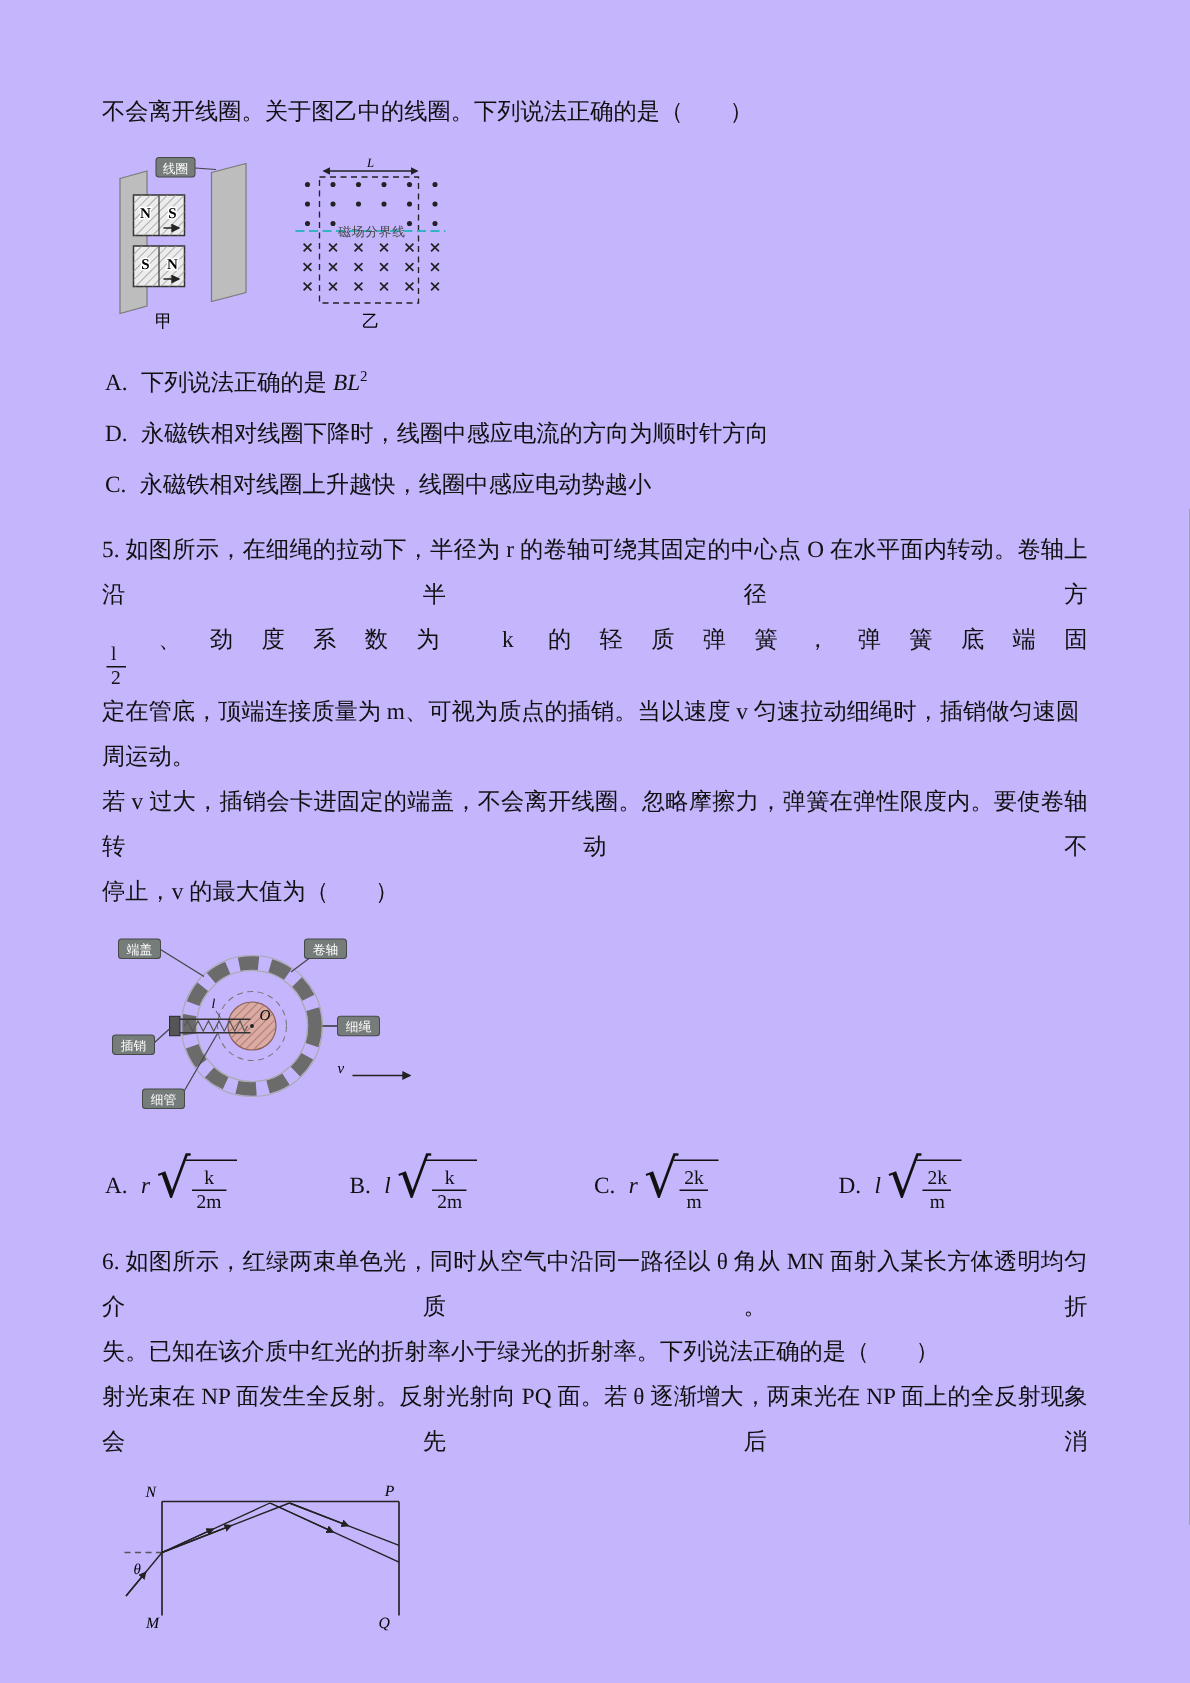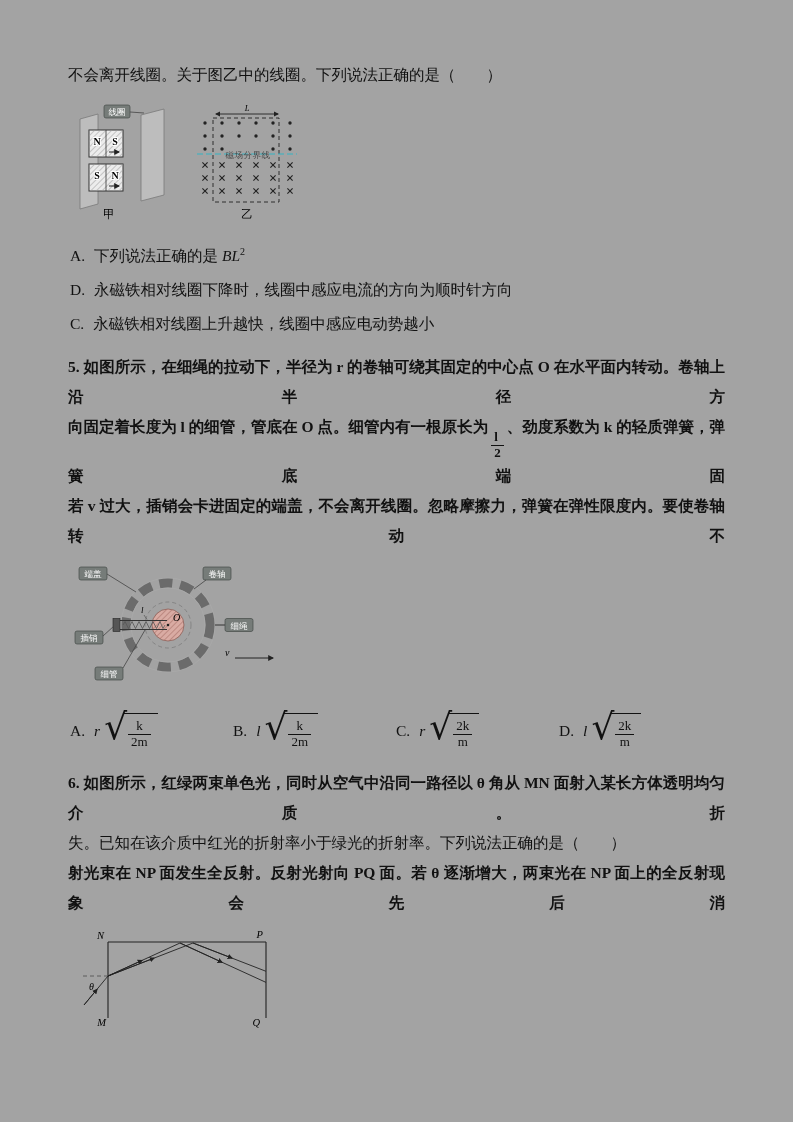--- a/index.html
+++ b/index.html
@@ -1,23 +1,23 @@
 <!DOCTYPE html>
 <html><head>
 <meta charset="utf-8">
 <style>
   html,body{margin:0;padding:0;background:#888;}
   .page{
-    width:793px;height:1122px;margin:0 auto;background:#a3a3a3;box-sizing:border-box;
+    width:793px;height:1122px;margin:0 auto;background:#c4b5fd;box-sizing:border-box;
     padding:60px 68px 30px 68px;color:#111;
     font-family:"Liberation Serif","DejaVu Serif",serif;font-size:15.5px;
     overflow:hidden;position:relative;
   }
   .pline{line-height:30px;}
-  .jline{text-align:justify;text-align-last:justify;font-weight:bold;}
+  .jline{text-align:justify;text-align-last:justify;}
   .figrow{display:flex;align-items:flex-end;gap:18px;margin:14px 0 20px 7px;}
   .opts{margin-top:20px;}
   .opt{margin:0 0 14px 2px;line-height:20px;}
   .olabel{margin-right:9px;}
   sup{font-size:10px;}
   i,.ivar{}
   .frac{display:inline-flex;flex-direction:column;text-align:center;vertical-align:-9px;
         font-size:13px;line-height:1.15;margin:0 3px;}
   .frac-num{border-bottom:1px solid #111;padding:0 3px;}
   .frac-den{padding:0 3px;}
@@ -155,26 +155,28 @@
     </div>
     <div class="opt">
       <span class="olabel">C.</span><span>永磁铁相对线圈上升越快，线圈中感应电动势越小</span>
     </div>
   </div>
 
   
   <div class="qpara">
     <div class="pline jline">5. 如图所示，在细绳的拉动下，半径为 r 的卷轴可绕其固定的中心点 O 在水平面内转动。卷轴上沿半径方</div>
     <div class="pline jline">
-      <span>向固定着长度为 l 的细管，管底在 O 点。细管内有一根原长为</span><span class="frac">
+      <span class="frac">
           <span class="frac-num">l</span>
           <span class="frac-den">2</span>
         </span><span>、劲度系数为 k 的轻质弹簧，弹簧底端固</span>
     </div>
+    <div class="pline">定在管底，顶端连接质量为 m、可视为质点的插销。当以速度 v 匀速拉动细绳时，插销做匀速圆周运动。</div>
     <div class="pline jline">若 v 过大，插销会卡进固定的端盖，不会离开线圈。忽略摩擦力，弹簧在弹性限度内。要使卷轴转动不</div>
+    <div class="pline">停止，v 的最大值为（　　）</div>
   </div>
 
   
   <svg width="220" height="132" viewBox="0 0 220 132" style="margin:10px 0 0 5px;">
     <defs>
       <pattern id="hatchH" width="4" height="4" patternUnits="userSpaceOnUse" patternTransform="rotate(45)">
         <line x1="0" y1="0" x2="0" y2="4" stroke="#a06860" stroke-width="1"></line>
       </pattern>
       <marker id="mC" viewBox="0 0 10 10" refX="8" refY="5" markerWidth="6" markerHeight="6" orient="auto-start-reverse">
         <path d="M0,0 L10,5 L0,10 z" fill="#222"></path>

